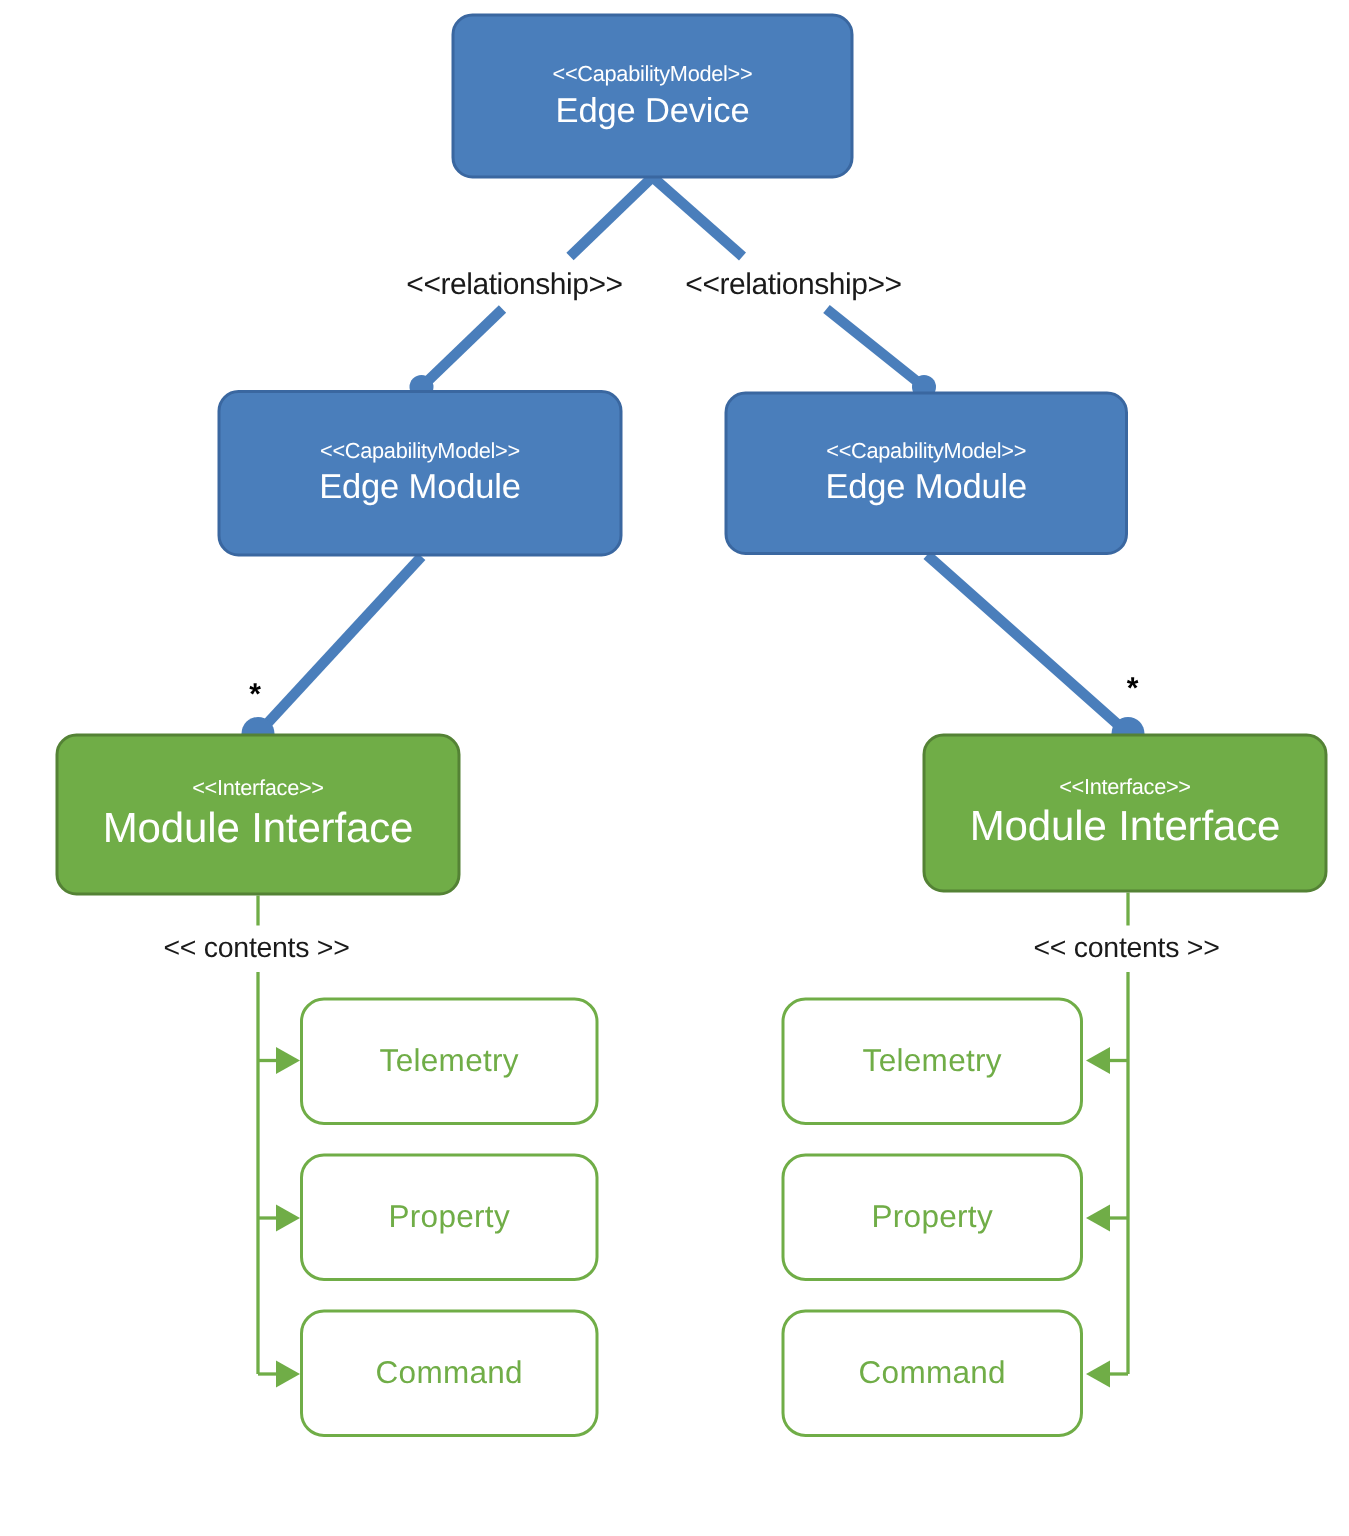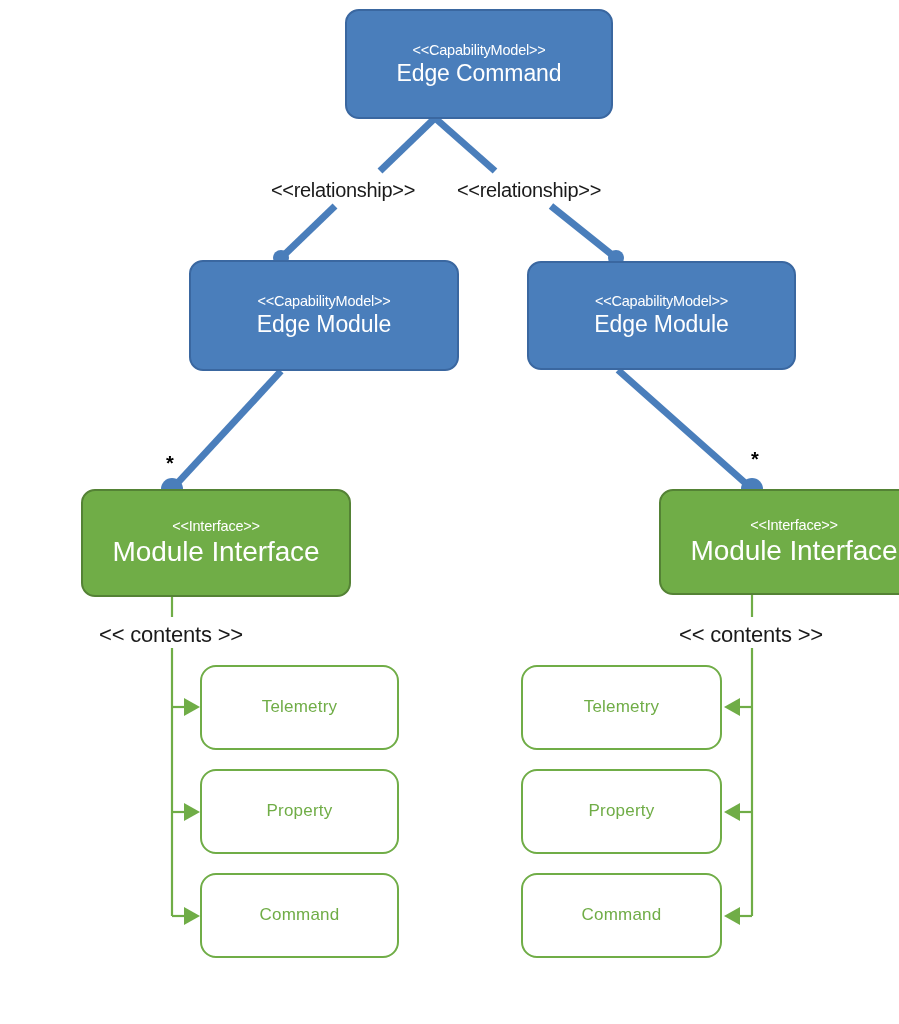--- a/index.html
+++ b/index.html
@@ -30,21 +30,20 @@
     box-sizing: border-box;
     display: flex;
     flex-direction: column;
     align-items: center;
     justify-content: center;
     border-radius: 14px;
     text-align: center;
   }
   .node-filled {
     color: #ffffff;
-    margin-left: 44px;
   }
   .node-blue {
     background: #4a7ebb;
     border: 2px solid #3a67a0;
   }
   .node-green {
     background: #70ad47;
     border: 2px solid #548235;
   }
   .node-outline {
@@ -61,35 +60,35 @@
   }
   .node-title {
     font-size: 23px;
     line-height: 1.15;
     letter-spacing: -0.1px;
   }
   .node-green .node-title {
     font-size: 28px;
   }
   .outline-label {
-    font-size: 17px;
+    font-size: 21px;
     line-height: 1.1;
     letter-spacing: 0.2px;
   }
   .edge-label {
     position: absolute;
     font-size: 20px;
     color: #1a1a1a;
     white-space: nowrap;
     transform: translateX(-50%);
     letter-spacing: -0.3px;
   }
   .contents-label {
     position: absolute;
-    font-size: 22px;
+    font-size: 19px;
     color: #1a1a1a;
     white-space: nowrap;
     transform: translateX(-50%);
     letter-spacing: -0.2px;
   }
   .multiplicity {
     position: absolute;
     font-size: 20px;
     font-weight: bold;
     color: #000000;
@@ -134,21 +133,21 @@
     <path d="M752,707 L738,707" stroke="#70ad47" stroke-width="2.2" fill="none"></path>
     <path d="M752,812 L738,812" stroke="#70ad47" stroke-width="2.2" fill="none"></path>
     <path d="M752,916 L738,916" stroke="#70ad47" stroke-width="2.2" fill="none"></path>
     <polygon points="740,698 724,707 740,716" fill="#70ad47"></polygon>
     <polygon points="740,803 724,812 740,821" fill="#70ad47"></polygon>
     <polygon points="740,907 724,916 740,925" fill="#70ad47"></polygon>
   </svg>
 
   <div class="node node-filled node-blue" style="left:301px; top:9px; width:268px; height:110px;">
     <div class="stereotype">&lt;&lt;CapabilityModel&gt;&gt;</div>
-    <div class="node-title">Edge Command</div>
+    <div class="node-title">Edge Device</div>
   </div>
 
   <div class="node node-filled node-blue" style="left:145px; top:260px; width:270px; height:111px;">
     <div class="stereotype">&lt;&lt;CapabilityModel&gt;&gt;</div>
     <div class="node-title">Edge Module</div>
   </div>
 
   <div class="node node-filled node-blue" style="left:483px; top:261px; width:269px; height:109px;">
     <div class="stereotype">&lt;&lt;CapabilityModel&gt;&gt;</div>
     <div class="node-title">Edge Module</div>

